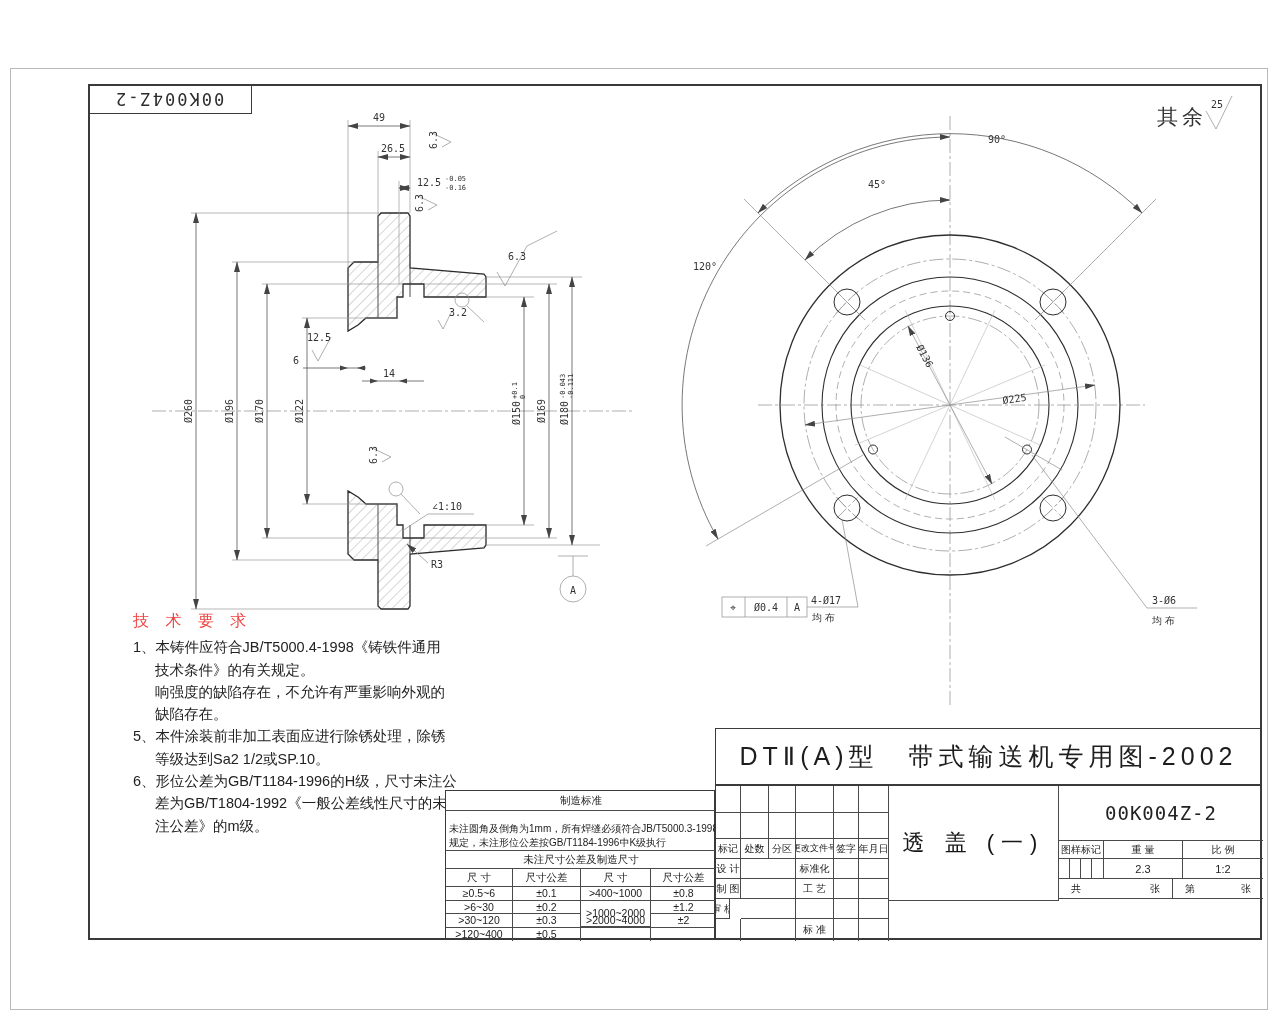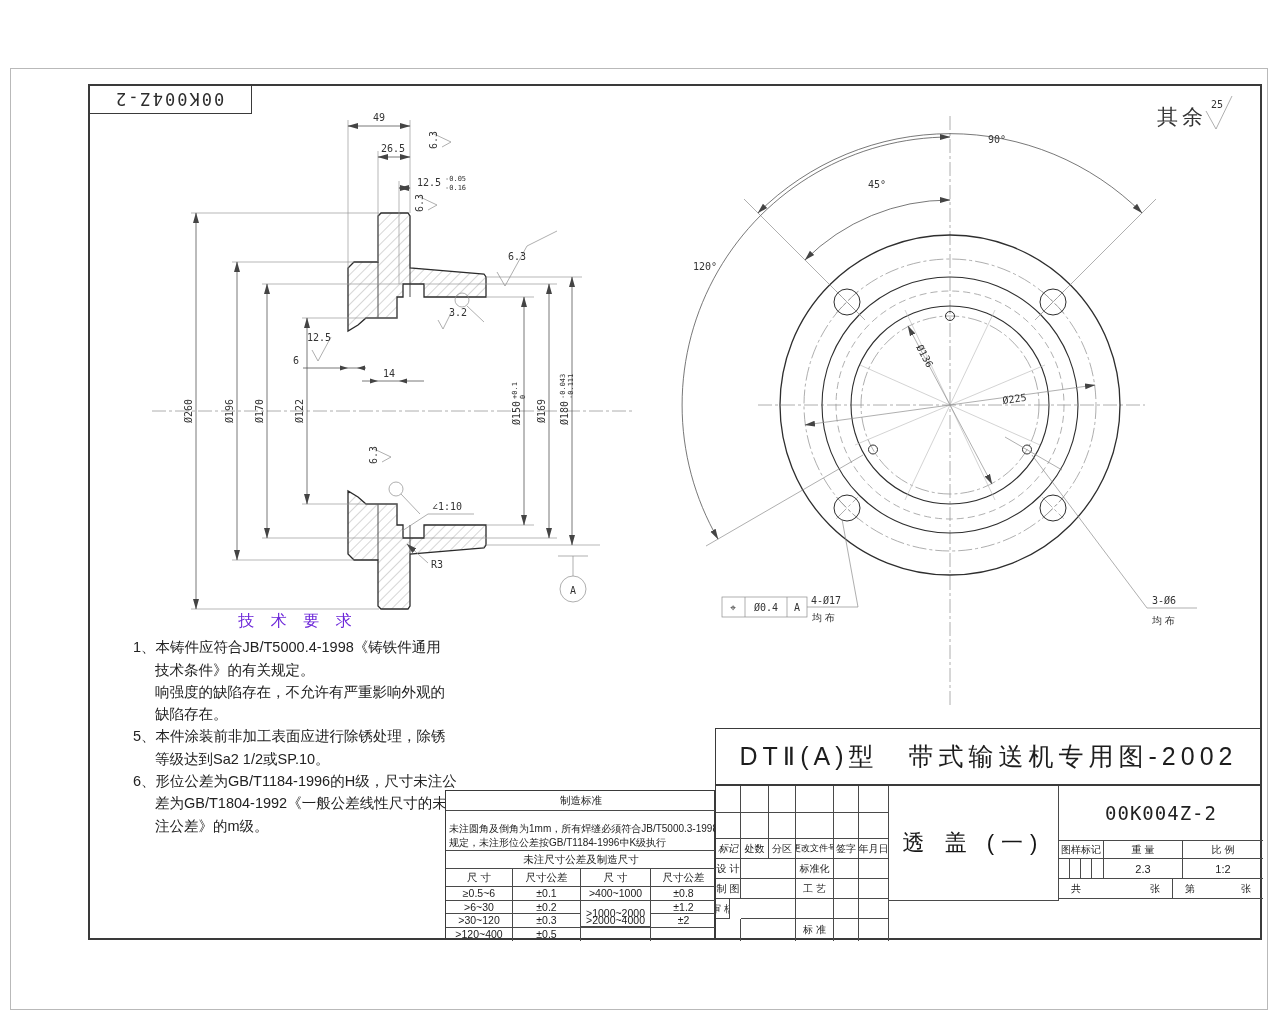--- a/index.html
+++ b/index.html
@@ -7,21 +7,21 @@
         font-family:"Liberation Sans",sans-serif;color:#1a1a1a;}
   .abs{position:absolute;box-sizing:border-box;}
   
   .outer-border{left:10px;top:68px;width:1258px;height:942px;border:1px solid #b9b9b9;}
   .inner-frame{left:88px;top:84px;width:1174px;height:856px;border:2px solid #3a3a3a;}
   .docnum-box{left:88px;top:84px;width:164px;height:30px;border-right:1.5px solid #3a3a3a;border-bottom:1.5px solid #3a3a3a;
               display:flex;align-items:center;justify-content:center;}
   .docnum-box span{transform:rotate(180deg);font-family:"DejaVu Sans Mono",monospace;font-size:17px;letter-spacing:2px;color:#2d2d2d;}
   
   .techreq{left:133px;top:610px;width:354px;font-size:14.5px;line-height:22.3px;color:#222;}
-  .techreq .tr-title{text-align:center;width:330px;font-size:16px;letter-spacing:6px;margin-bottom:4px;color:#6d28d9;}
+  .techreq .tr-title{text-align:left;width:330px;font-size:16px;letter-spacing:6px;margin-bottom:4px;color:#ef4444;}
   .techreq .ind{padding-left:22px;}
   
   .mfg{left:445px;top:790px;width:270px;height:150px;border:1.2px solid #3a3a3a;font-size:10.5px;color:#222;}
   .mfg .cell{position:absolute;box-sizing:border-box;display:flex;align-items:center;justify-content:center;
              border-right:1px solid #4a4a4a;border-bottom:1px solid #4a4a4a;overflow:hidden;white-space:nowrap;}
   
   .tb-title{left:715px;top:728px;width:547px;height:57px;border:1.5px solid #3a3a3a;display:flex;align-items:center;justify-content:center;
             font-size:25px;letter-spacing:5px;color:#1d1d1d;}
   .tb{left:715px;top:785px;width:547px;height:155px;border:1.5px solid #3a3a3a;font-size:11px;color:#222;}
   .tb .cell{position:absolute;box-sizing:border-box;display:flex;align-items:center;justify-content:center;
@@ -341,21 +341,21 @@
     <div class="cell" style="left:80px;top:0;width:38px;height:27px;"></div>
     <div class="cell" style="left:118px;top:0;width:25px;height:27px;"></div>
     <div class="cell" style="left:143px;top:0;width:30px;height:27px;"></div>
     <div class="cell" style="left:0;top:27px;width:25px;height:26px;"></div>
     <div class="cell" style="left:25px;top:27px;width:28px;height:26px;"></div>
     <div class="cell" style="left:53px;top:27px;width:27px;height:26px;"></div>
     <div class="cell" style="left:80px;top:27px;width:38px;height:26px;"></div>
     <div class="cell" style="left:118px;top:27px;width:25px;height:26px;"></div>
     <div class="cell" style="left:143px;top:27px;width:30px;height:26px;"></div>
 
-    <div class="cell" style="left:0;top:53px;width:25px;height:20px;font-size:10px;font-style:italic;">标记</div>
+    <div class="cell" style="left:0;top:53px;width:25px;height:20px;font-size:10px;">标记</div>
     <div class="cell" style="left:25px;top:53px;width:28px;height:20px;font-size:10px;">处数</div>
     <div class="cell" style="left:53px;top:53px;width:27px;height:20px;font-size:10px;">分区</div>
     <div class="cell" style="left:80px;top:53px;width:38px;height:20px;font-size:9px;">更改文件号</div>
     <div class="cell" style="left:118px;top:53px;width:25px;height:20px;font-size:10px;">签字</div>
     <div class="cell" style="left:143px;top:53px;width:30px;height:20px;font-size:10px;">年月日</div>
 
     <div class="cell" style="left:0;top:73px;width:25px;height:20px;font-size:10px;">设 计</div>
     <div class="cell" style="left:25px;top:73px;width:55px;height:20px;"></div>
     <div class="cell" style="left:80px;top:73px;width:38px;height:20px;font-size:10px;">标准化</div>
     <div class="cell" style="left:118px;top:73px;width:25px;height:20px;"></div>

